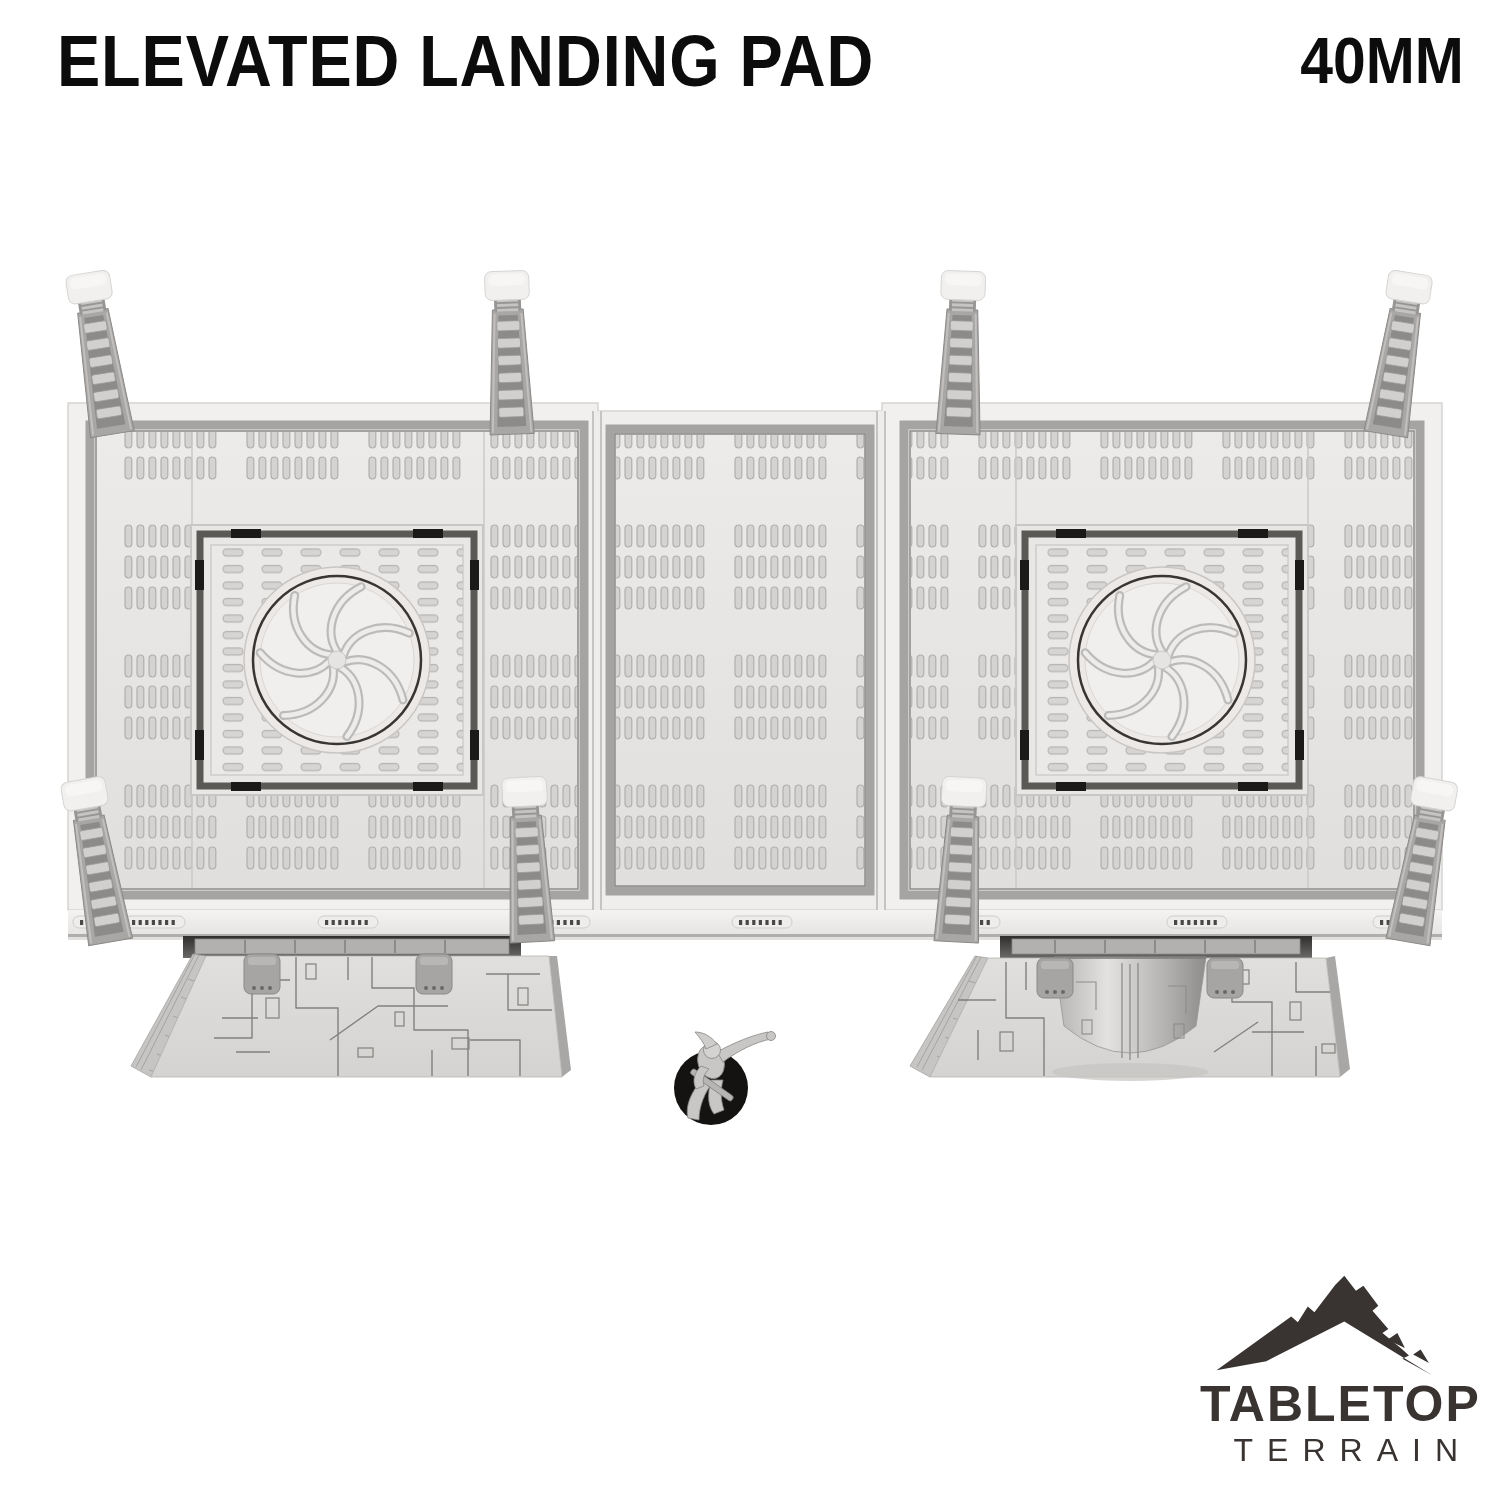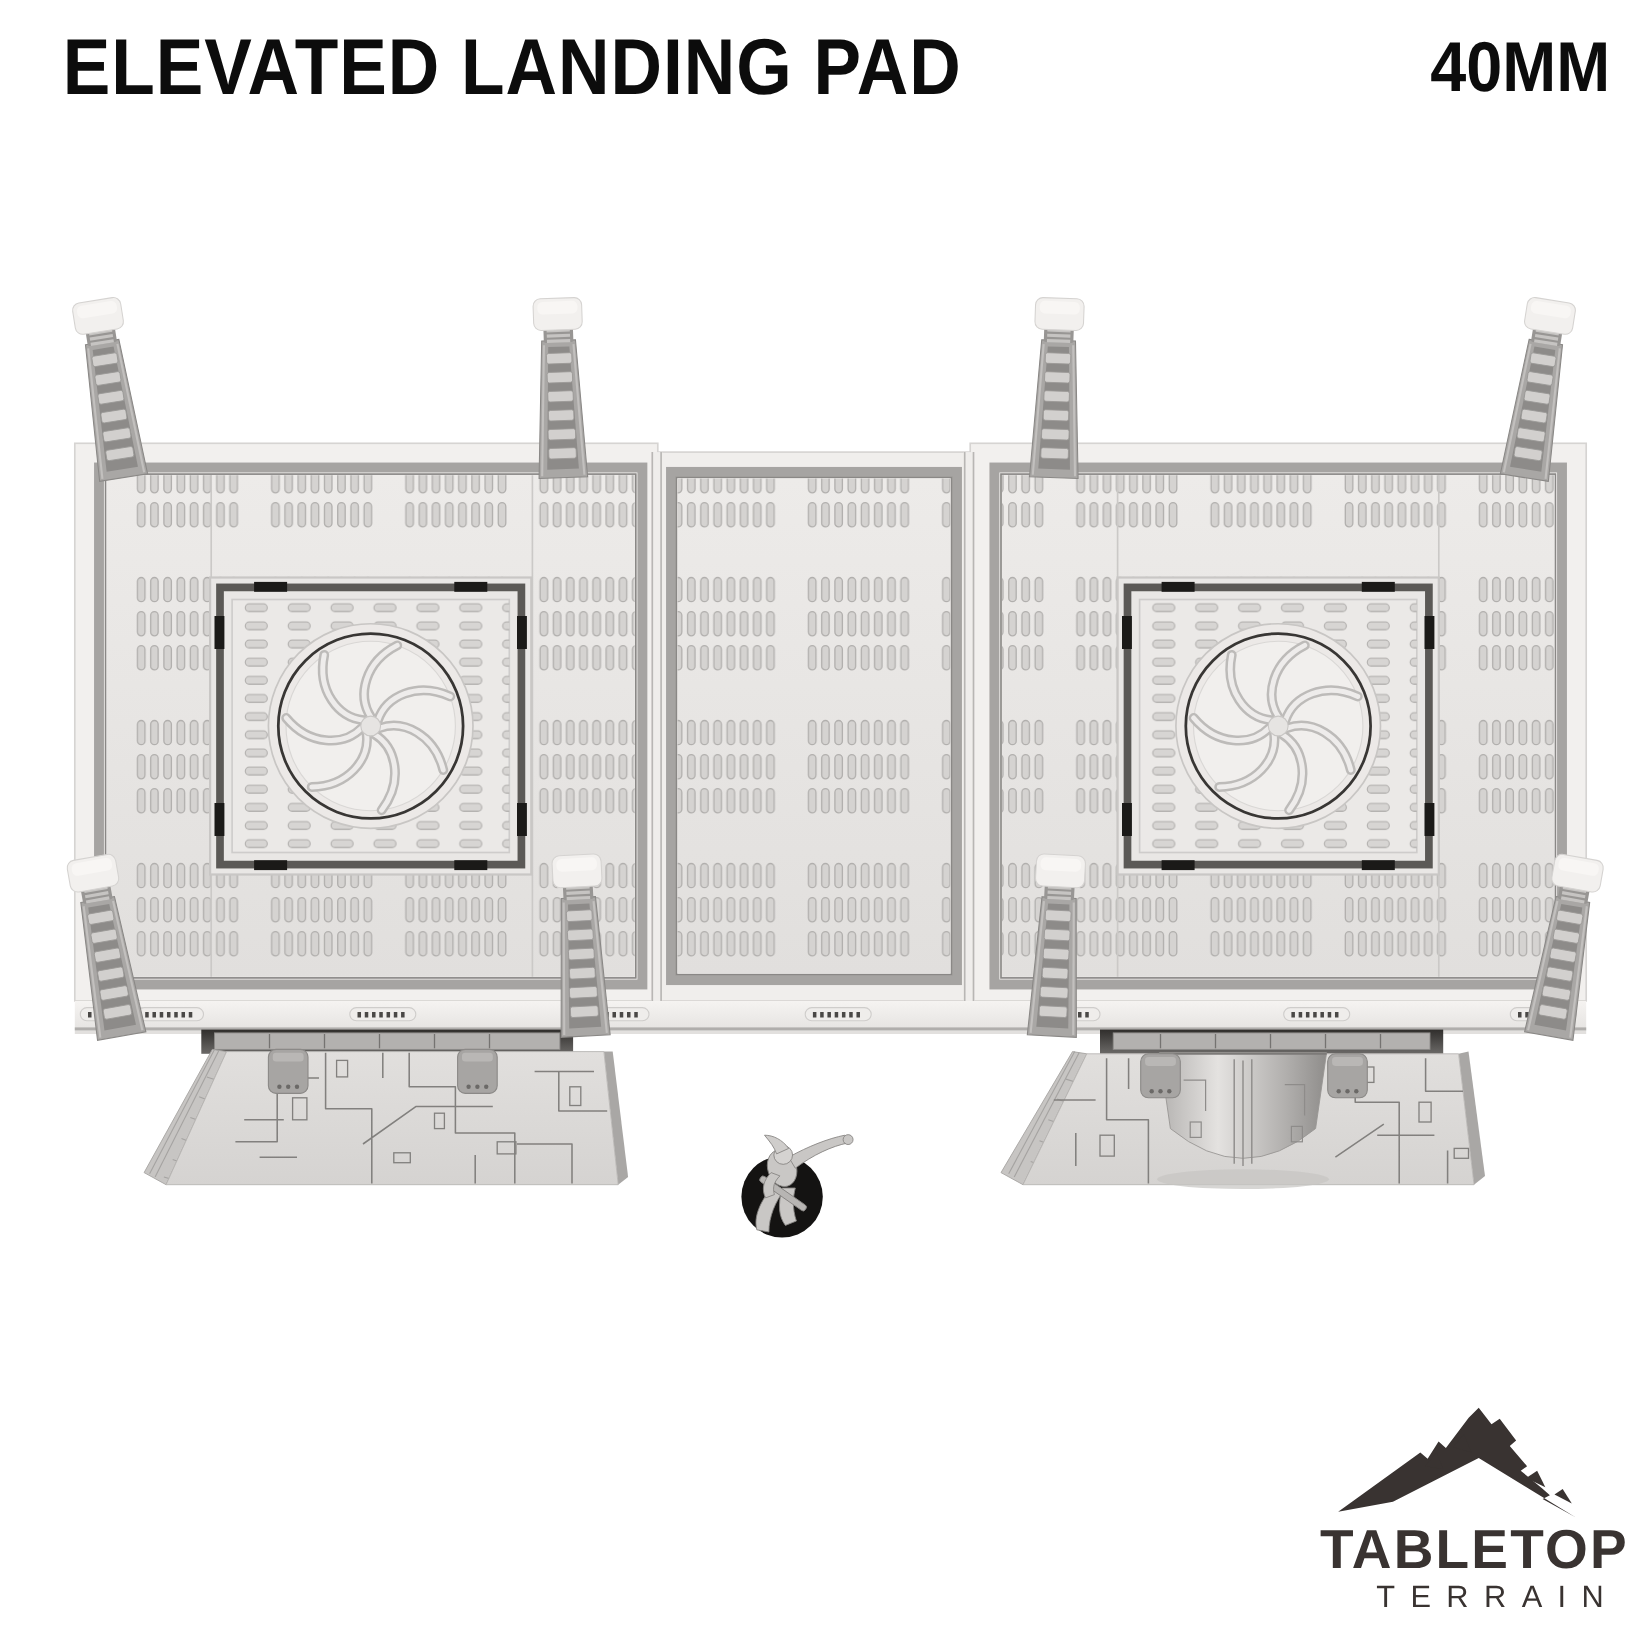--- a/index.html
+++ b/index.html
@@ -6,21 +6,21 @@
   .page{position:relative;width:1500px;height:1500px;background:#ffffff;overflow:hidden;
         font-family:"Liberation Sans","DejaVu Sans",sans-serif;}
   .title{position:absolute;left:57px;top:20px;font-size:72px;font-weight:700;color:#0c0c0c;
          letter-spacing:1px;transform:scaleX(.90);transform-origin:left top;white-space:nowrap;}
   .scale-label{position:absolute;right:36px;top:24px;font-size:64px;font-weight:700;color:#0c0c0c;
          transform:scaleX(.92);transform-origin:right top;}
   .render-svg{position:absolute;left:0;top:0;width:1500px;height:1500px;}
   .logo{position:absolute;right:28px;bottom:32px;width:272px;text-align:right;color:#393331;}
   .logo .mountain{display:block;margin:0 auto;}
   .logo .brand-top{font-size:50px;font-weight:700;letter-spacing:2px;line-height:1.0;margin-top:2px;}
-  .logo .brand-bottom{font-size:28px;font-weight:400;letter-spacing:14px;margin-left:14px;line-height:1.1;margin-top:4px;}
+  .logo .brand-bottom{font-size:32px;font-weight:400;letter-spacing:14px;margin-left:14px;line-height:1.1;margin-top:4px;}
 </style>
 </head>
 <body>
 
 <div class="page">
 
   <div class="title">ELEVATED LANDING PAD</div>
   <div class="scale-label">40MM</div>
 
   <svg class="render-svg" viewBox="0 0 1500 1500" xmlns="http://www.w3.org/2000/svg">

